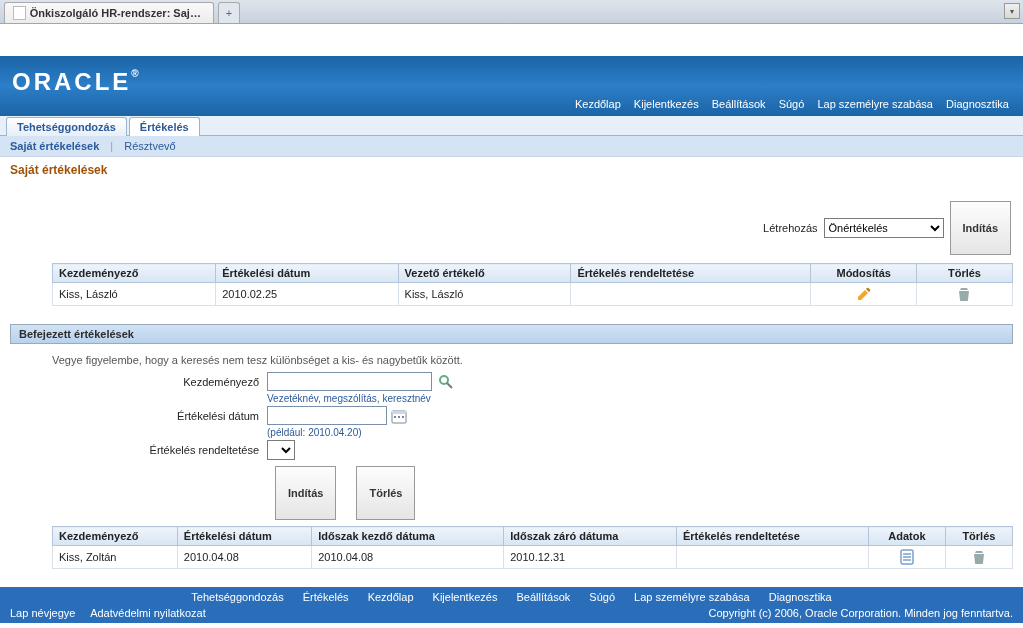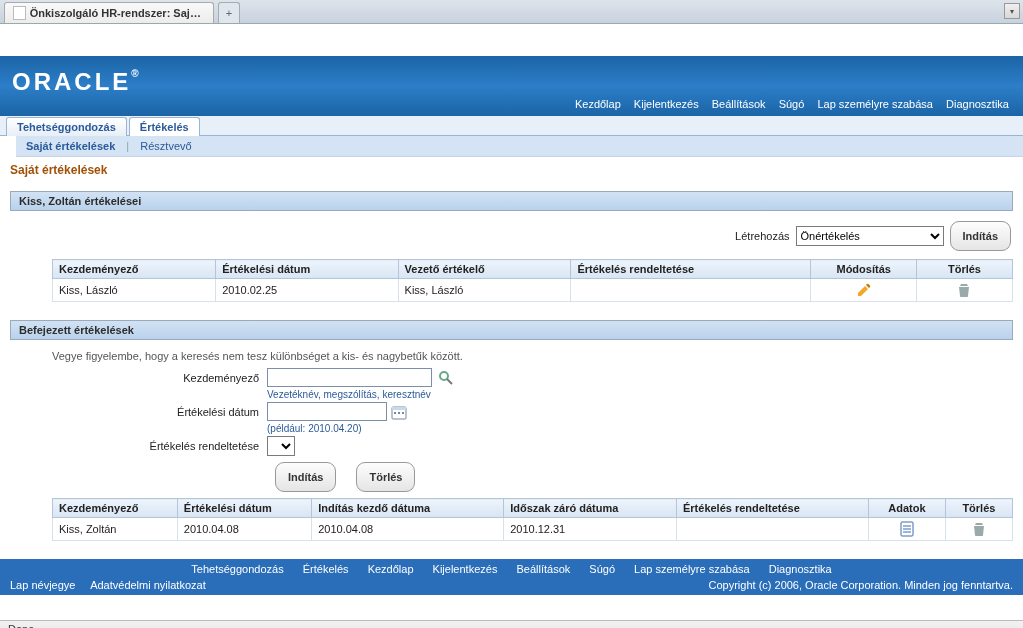--- a/index.html
+++ b/index.html
@@ -19,36 +19,36 @@
   .oracle-logo sup { font-size: 10px; vertical-align: top; }
   .header-links { position:absolute; bottom: 6px; right: 14px; font-size: 11px; }
   .header-links a { color: #fff; text-decoration: none; margin-left: 10px; }
 
   
   .main-tabs { background: #e7eff8; border-bottom: 1px solid #98b5d6; padding: 0 6px; display:flex; gap:2px;}
   .main-tab { border: 1px solid #98b5d6; border-bottom: none; border-radius: 3px 3px 0 0; padding: 3px 10px; font-weight: bold; color: #2a5a9a; background: linear-gradient(#fff,#e8eef7); cursor: pointer; position: relative; top:1px; }
   .main-tab.active { background: #fff; }
 
   
-  .sub-tabs { background: #d5e4f4; border-bottom: 1px solid #c8d4e4; padding: 4px 10px; font-size: 11px; color:#2a5a9a;margin-left:16px;}
+  .sub-tabs { background: #d5e4f4; border-bottom: 1px solid #c8d4e4; padding: 4px 10px; font-size: 11px; color:#2a5a9a;}
   .sub-tabs a { color: #2a5a9a; text-decoration: none; }
   .sub-tabs .active { font-weight: bold; }
   .sub-tabs .sep { color: #8aa; margin: 0 8px; }
 
   .page-title { color: #a15106; font-weight: bold; font-size: 12px; padding: 6px 10px 14px; }
 
   
   .panel { margin: 0 10px 12px; }
   .panel-header { background: linear-gradient(#d2e2f4, #b9d2ec); border: 1px solid #9ab; padding: 3px 8px; font-weight: bold; color: #2c2c2c; font-size: 11px; }
   .panel-body { padding: 6px 0; margin-left: 42px; }
 
   .create-row { display:flex; justify-content:flex-end; align-items:center; gap: 6px; padding: 4px 2px 8px; }
   .label-strong { color: #222; font-size: 11px; }
   select { font-size: 11px; height: 20px; border: 1px solid #7a7a7a; background: #fff; }
-  .btn { background: linear-gradient(#fdfdfd,#e5e5e5); border: 1px solid #999; border-radius: 9px; padding: 8px 12px; font-size: 11px; cursor: pointer; font-weight: bold; color: #333; }
+  .btn { background: linear-gradient(#fdfdfd,#e5e5e5); border: 1px solid #999; border-radius: 0; padding: 20px 12px; font-size: 11px; cursor: pointer; font-weight: bold; color: #333; }
 
   table.grid { width: 100%; border-collapse: collapse; font-size: 11px; }
   table.grid th { background: linear-gradient(#eef4fb,#d7e5f4); border: 1px solid #b5c5d9; padding: 3px 6px; text-align: left; font-weight: bold; color: #222;}
   table.grid td { border: 1px solid #d8e0ea; padding: 3px 6px; background: #fff; color: #222; }
   table.grid td.center, table.grid th.center { text-align: center; }
 
   .icon-pencil svg, .icon-trash svg, .icon-page svg { width: 16px; height: 16px; display:inline-block; vertical-align: middle;}
   .icon-search svg { width: 16px; height: 16px; display:inline-block; vertical-align: middle;}
   .icon-calendar svg { width: 16px; height: 16px; display:inline-block; vertical-align: middle;}
 
@@ -102,25 +102,24 @@
 
 <div class="sub-tabs">
   <a href="#" class="active">Saját értékelések</a>
   <span class="sep">|</span>
   <a href="#">Résztvevő</a>
 </div>
 
 <div class="page-title">Saját értékelések</div>
 
 <div class="panel">
-  <div class="panel-header">Kiss, Zoltán értékelései</div>
   <div class="panel-body">
     <div class="create-row">
       <span class="label-strong">Létrehozás</span>
-      <select style="width:148px;">
+      <select style="width:120px;">
         <option>Önértékelés</option>
       </select>
       <button class="btn">Indítás</button>
     </div>
     <table class="grid">
       <colgroup>
         <col style="width:17%">
           <col style="width:19%">
           <col style="width:18%">
           <col style="width:25%">
@@ -219,21 +218,21 @@
           <col style="width:20%">
           <col style="width:18%">
           <col style="width:20%">
           <col style="width:8%">
           <col style="width:7%">
       </colgroup>
       <thead>
         <tr>
           <th>Kezdeményező</th>
           <th>Értékelési dátum</th>
-          <th>Indítás kezdő dátuma</th>
+          <th>Időszak kezdő dátuma</th>
           <th>Időszak záró dátuma</th>
           <th>Értékelés rendeltetése</th>
           <th class="center">Adatok</th>
           <th class="center">Törlés</th>
         </tr>
       </thead>
       <tbody>
         <tr>
           <td>Kiss, Zoltán</td>
           <td>2010.04.08</td>

